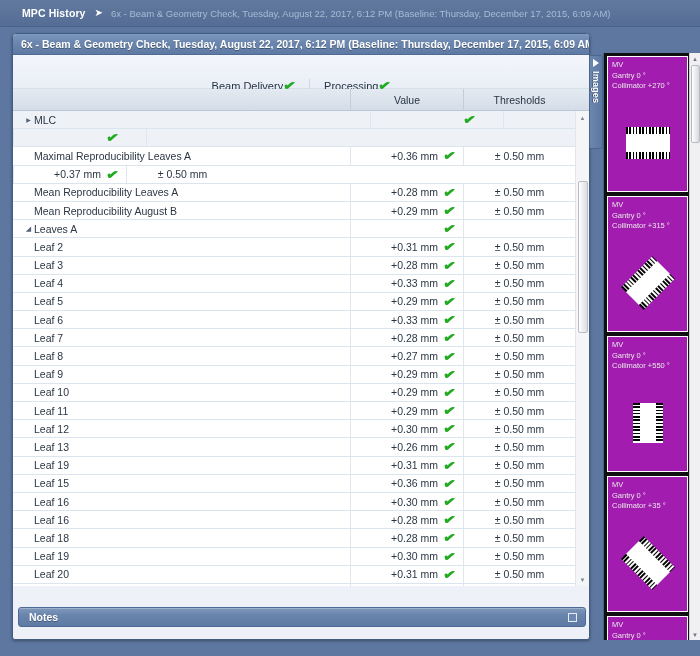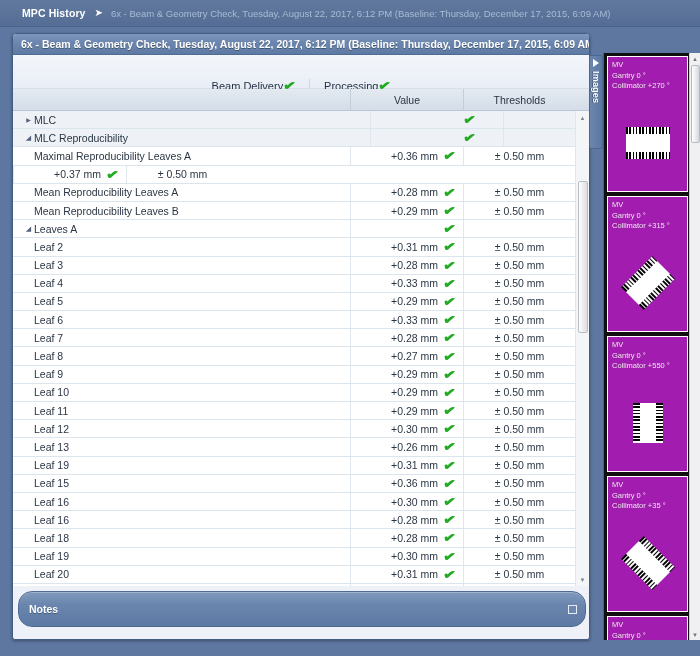--- a/index.html
+++ b/index.html
@@ -154,22 +154,22 @@
     background: linear-gradient(90deg,#ffffff 0%, #ededf0 50%, #dcdde1 100%);
     border: 1px solid #b9bcc4;
     border-radius: 2px;
   }
   #table-vscroll .arrow.bot { position: absolute; bottom: 0; left: 0; right: 0; }
   #table-vscroll .arrow.top { position: absolute; top: 0; left: 0; right: 0; }
 
   
   #notes-bar {
     position: absolute; left: 5px; bottom: 12px;
-    width: 568px; height: 36px;
-    border-radius: 14px;
+    width: 568px; height: 20px;
+    border-radius: 3px;
     background: linear-gradient(180deg, #8099bc 0%, #6a85ad 38%, #5d7aa4 100%);
     border: 1px solid #4e6a94;
     display: flex; align-items: center;
     padding: 0 8px 0 10px;
     box-shadow: inset 0 1px 0 rgba(255,255,255,.25);
   }
   #notes-bar .notes-label {
     color: #ffffff; font-size: 10.5px; font-weight: bold;
     text-shadow: 0 1px 0 rgba(0,0,0,.3);
     flex: 1;
@@ -301,24 +301,20 @@
             </div>
             <div class="cell col-value">
               <span class="v"></span>
               <span class="chk">✔</span>
             </div>
             <div class="cell col-thr">
               <span></span>
             </div>
           </div>
           <div class="row group">
-            <div class="cell col-name indent1">
-              <span class="tw" style="font-size: 7px;">◢</span>
-              <span>MLC Reproducibility</span>
-            </div>
             <div class="cell col-value">
               <span class="v"></span>
               <span class="chk">✔</span>
             </div>
             <div class="cell col-thr">
               <span></span>
             </div>
           </div>
           <div class="row">
             <div class="cell col-name indent2">
@@ -351,21 +347,21 @@
               <span class="v">+0.28 mm</span>
               <span class="chk">✔</span>
             </div>
             <div class="cell col-thr">
               <span>± 0.50 mm</span>
             </div>
           </div>
           <div class="row">
             <div class="cell col-name indent2">
               <span class="tw"></span>
-              <span>Mean Reproducibility Leaves B</span>
+              <span>Mean Reproducibility August B</span>
             </div>
             <div class="cell col-value">
               <span class="v">+0.29 mm</span>
               <span class="chk">✔</span>
             </div>
             <div class="cell col-thr">
               <span>± 0.50 mm</span>
             </div>
           </div>
           <div class="row">

